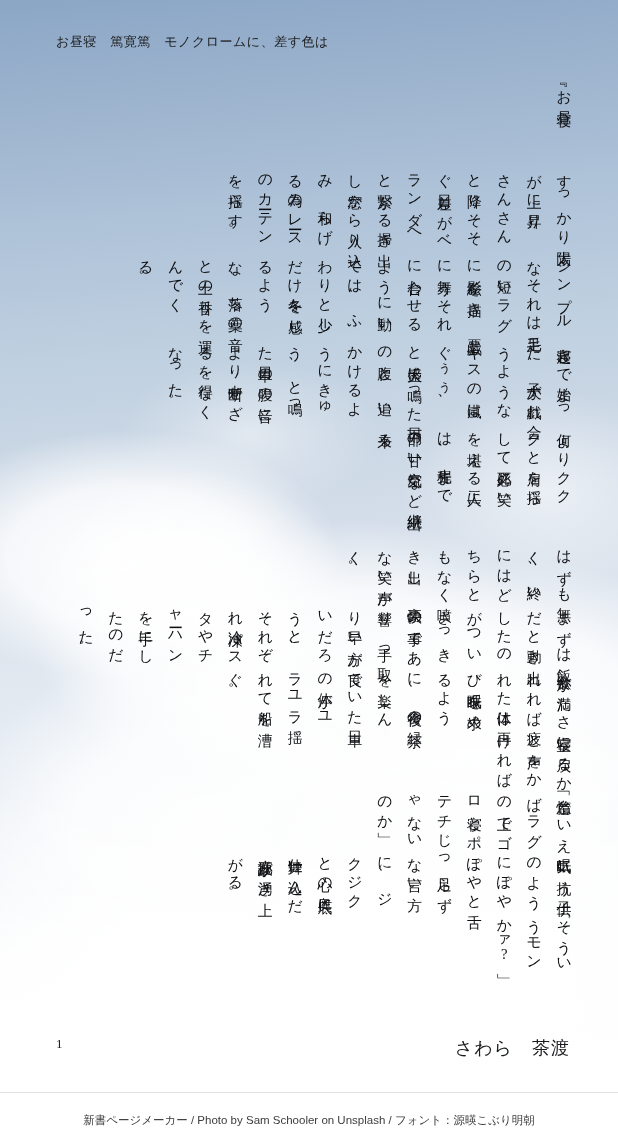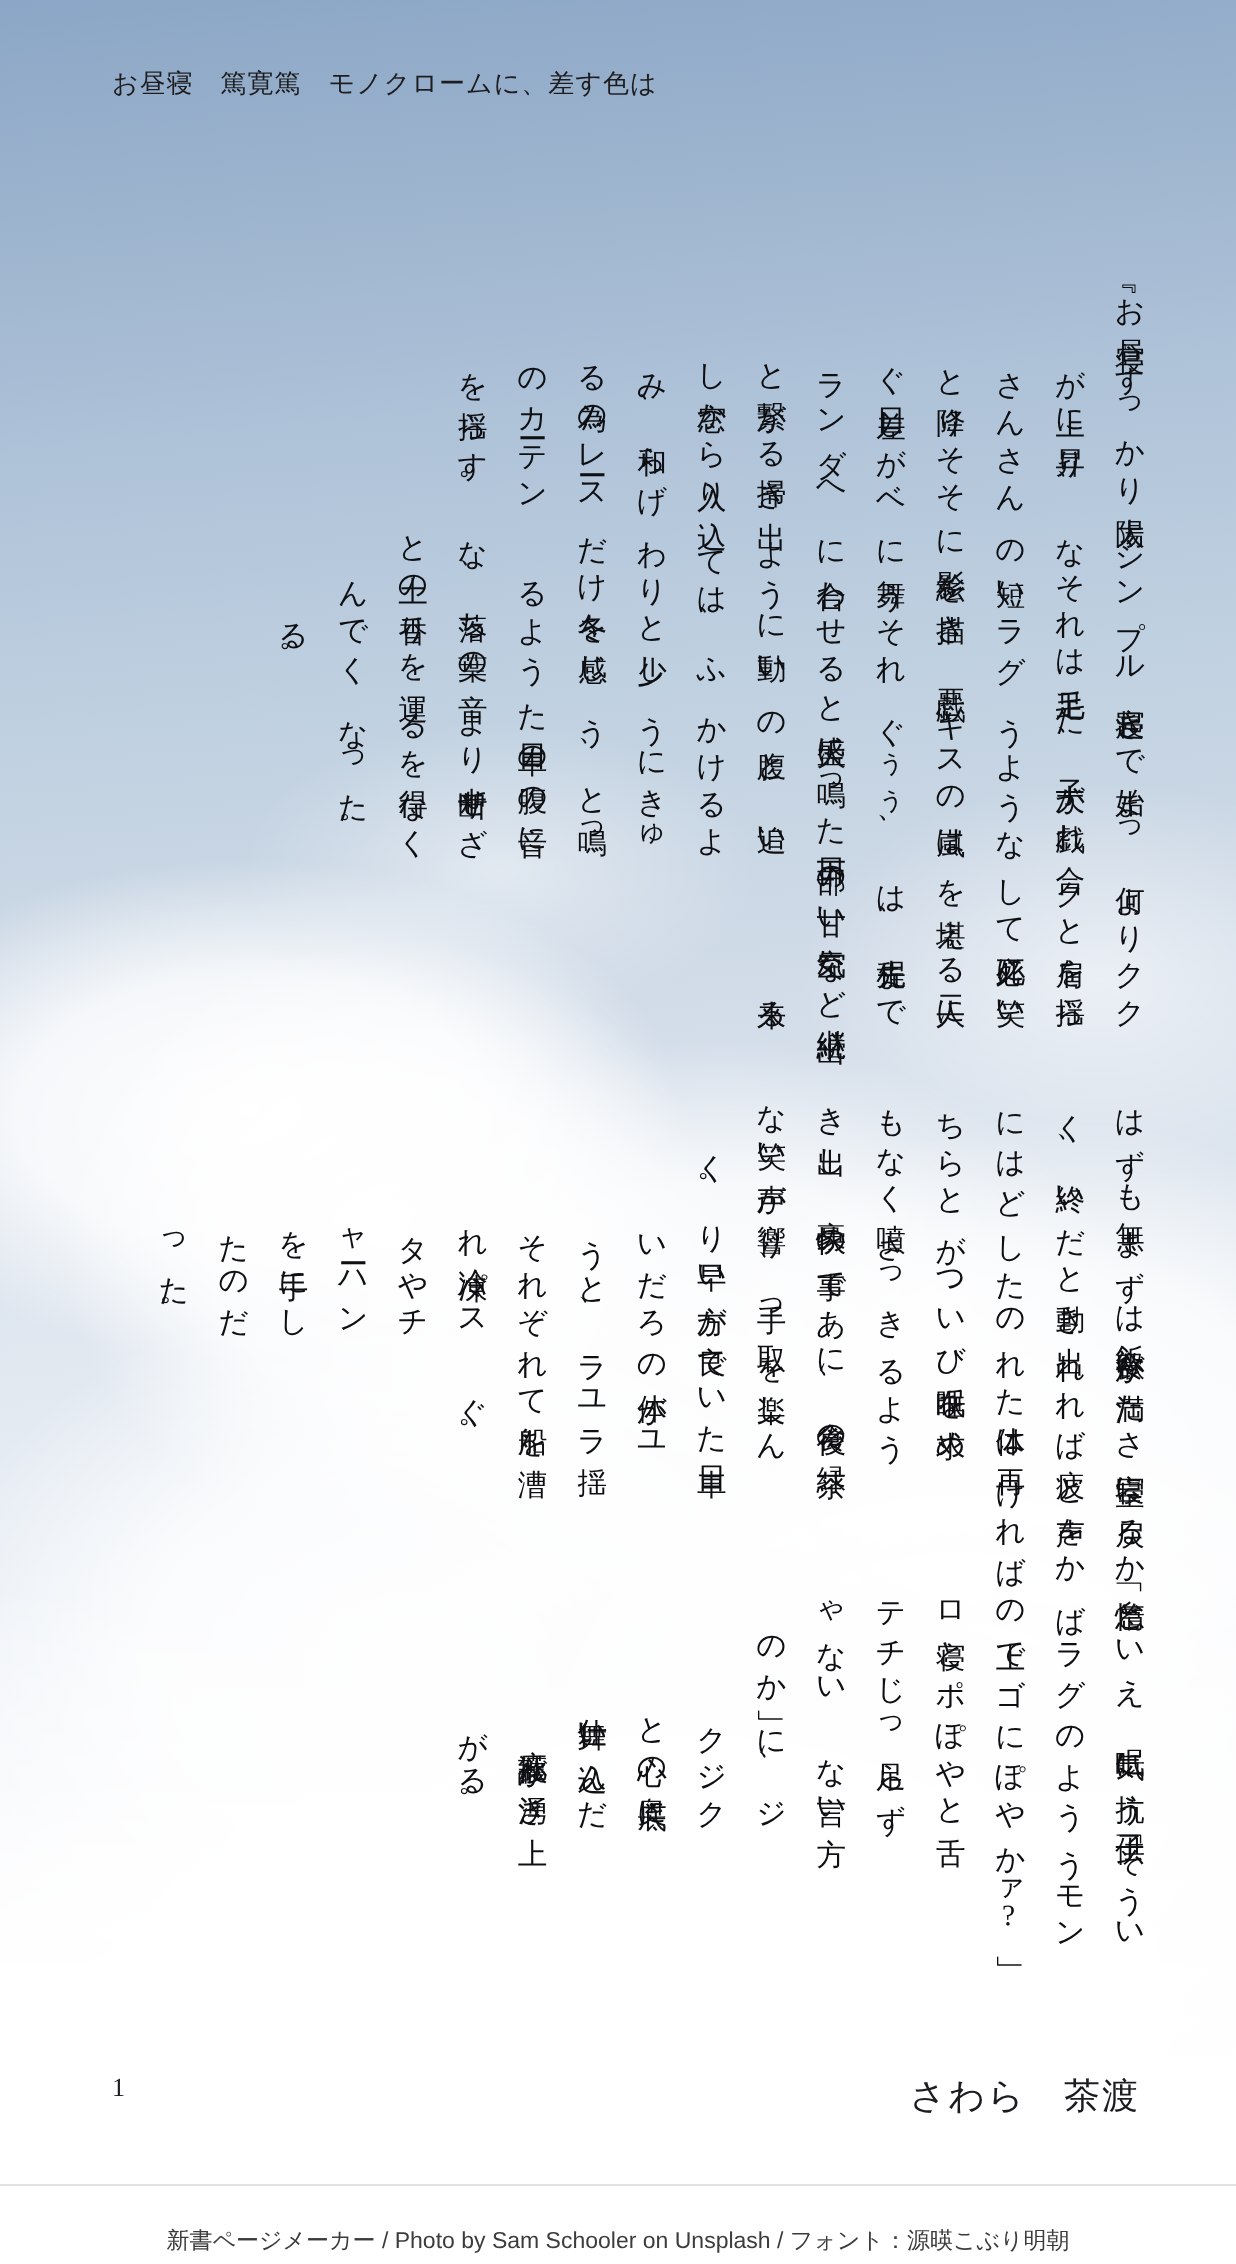--- a/index.html
+++ b/index.html
@@ -1,15 +1,15 @@
 <!DOCTYPE html>
 <html><head>
 <meta charset="utf-8">
 <style>
-  * { box-sizing: border-box; text-align: right; }
+  * { box-sizing: border-box; }
   html, body {
     margin: 0; padding: 0;
     background: #ffffff;
   }
   body {
     width: 618px;
     height: 1132px;
     position: relative;
     font-family: "Liberation Serif", "DejaVu Serif", serif;
     overflow: hidden;

